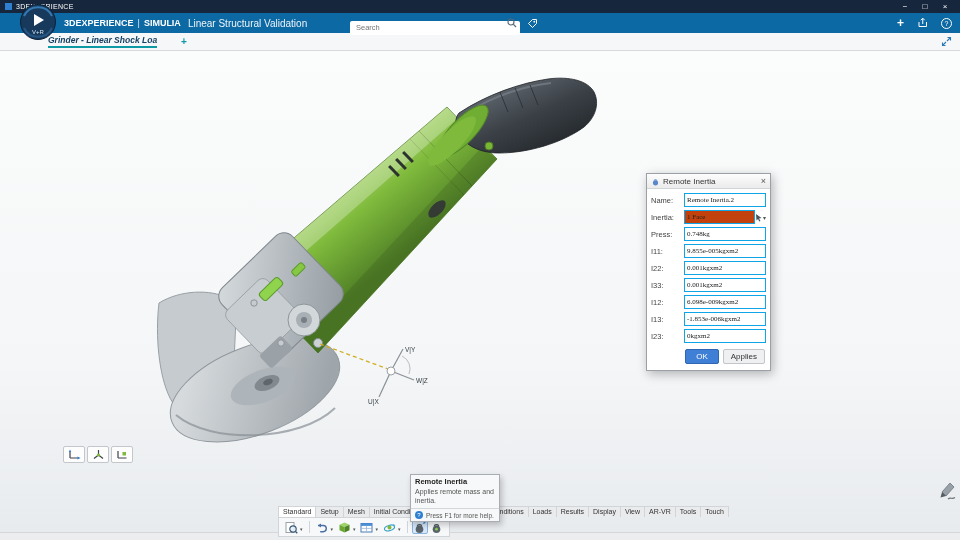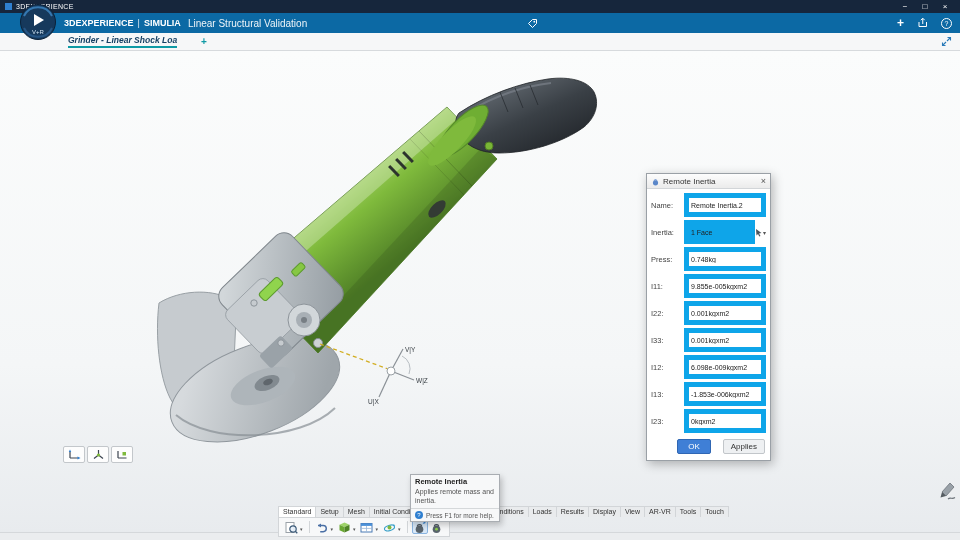--- a/index.html
+++ b/index.html
@@ -27,21 +27,21 @@
   .search-ico{position:absolute;right:3px;top:2px;line-height:0}
   .tag-ico{position:absolute;left:527px;top:5px;line-height:0}
   .top-icons{position:absolute;right:8px;top:0;height:20px;display:flex;align-items:center;gap:13px}
   .ti-plus{font-size:12px;font-weight:bold}
   .ti-help{width:11px;height:11px;border:1px solid #fff;border-radius:50%;font-size:7px;text-align:center;line-height:10px;box-sizing:border-box}
 
   .compass{position:absolute;left:19px;top:3px;z-index:45;line-height:0}
 
   
   .tabbar{position:absolute;left:0;top:33px;width:100%;height:18px;background:#f6f7f8;
-    border-bottom:1px solid #d7dadd;display:flex;align-items:center;padding-left:68px;gap:24px;box-sizing:border-box;z-index:38}
+    border-bottom:1px solid #d7dadd;display:flex;align-items:center;padding-left:48px;gap:24px;box-sizing:border-box;z-index:38}
   .doc-tab{font-size:8.5px;font-weight:bold;font-style:italic;color:#143f63;border-bottom:2px solid #0e9aa5;padding-bottom:1px;cursor:default}
   .newtab{color:#0e9aa5;font-weight:bold;font-size:10px}
   .expand-ico{position:absolute;right:8px;top:3px;line-height:0}
 
   
   .canvas{position:absolute;left:0;top:51px;width:100%;height:482px;
     background:linear-gradient(180deg,#fbfcfc 0%,#f4f6f7 65%,#e8ebee 100%)}
   .model{position:absolute;left:0;top:0;width:960px;height:540px;z-index:1}
   .statusbar{position:absolute;left:0;bottom:0;width:100%;height:7px;background:#ebedef;border-top:1px solid #d5d8db;z-index:3}
 
@@ -53,26 +53,26 @@
   
   .dialog{position:absolute;left:646px;top:173px;width:123px;background:#fff;border:1px solid #9aa0a6;
     box-shadow:2px 3px 10px rgba(0,0,0,.28);z-index:20}
   .dialog-title{height:14px;display:flex;align-items:center;gap:3px;padding:0 4px;
     background:linear-gradient(#fdfdfd,#ebebeb);border-bottom:1px solid #d2d5d8}
   .dt-text{font-size:8px;color:#333;flex:1}
   .dt-close{font-size:9px;color:#555;cursor:default}
   .dialog-body{padding:4px 4px 0}
   .drow{display:flex;align-items:center;margin-bottom:3px;gap:0}
   .dlabel{width:33px;font-size:7.5px;color:#444;flex-shrink:0}
-  .dinput{flex:1;height:24px;border:5px solid #0ea5e9;font-size:7px;padding:0 2px;color:#222;background:#fff;
-    font-family:Liberation Sans, sans-serif;min-width:0;box-sizing:border-box}
-  .dinput.support{background:#0ea5e9}
+  .dinput{flex:1;height:14px;border:1px solid #0ea5e9;font-size:7px;padding:0 2px;color:#222;background:#fff;
+    font-family:Liberation Serif, serif;min-width:0;box-sizing:border-box}
+  .dinput.support{background:#c2410c}
   .pick-ico{flex-shrink:0;line-height:0}
   .dd-caret{font-size:6px;color:#555;flex-shrink:0}
-  .dialog-buttons{display:flex;justify-content:flex-end;gap:12px;padding:3px 5px 6px}
+  .dialog-buttons{display:flex;justify-content:flex-end;gap:4px;padding:3px 5px 6px}
   .btn-ok{background:#3f7fd6;color:#fff;border:1px solid #2f66b3;border-radius:2px;font-size:8px;padding:2px 10px;font-family:inherit}
   .btn-cancel{background:#eef0f2;color:#333;border:1px solid #c2c6ca;border-radius:2px;font-size:8px;padding:2px 7px;font-family:inherit}
 
   
   .ribbon{position:absolute;left:278px;top:504px;z-index:6}
   .rtabs{display:flex;align-items:flex-end;height:13px}
   .rtab{font-size:7px;color:#333;background:#e9ebed;border:1px solid #d2d5d8;border-bottom:none;
     padding:1px 4px 2px;white-space:nowrap;cursor:default}
   .rtab+.rtab{margin-left:-1px}
   .rtab.active{background:#fff}
@@ -109,20 +109,29 @@
       <span>×</span>
     </div>
   </div>
 
   <div class="topbar">
     <div class="brand">
       <span class="b1">3DEXPERIENCE</span>
       <span class="bsep">|</span>
       <span class="b2">SIMULIA</span>
       <span class="b3">Linear Structural Validation</span>
+    </div>
+    <div class="search-wrap">
+      <input class="search" placeholder="Search" style="">
+      <span class="search-ico">
+        <svg width="10" height="10">
+            <circle cx="4" cy="4" r="3" fill="none" stroke="#5a6a78" stroke-width="1.2"></circle>
+            <path d="M6.2 6.2 L9 9" stroke="#5a6a78" stroke-width="1.2"></path>
+          </svg>
+      </span>
     </div>
     <span class="tag-ico">
       <svg width="11" height="11">
           <path d="M1.5 5.5 L5.5 1.5 H9.5 V5.5 L5.5 9.5 Z" fill="none" stroke="#fff" stroke-width="1"></path>
           <circle cx="7.3" cy="3.7" r="0.9" fill="#fff"></circle>
         </svg>
     </span>
     <div class="top-icons">
       <span class="ti-plus">+</span>
       <span>

